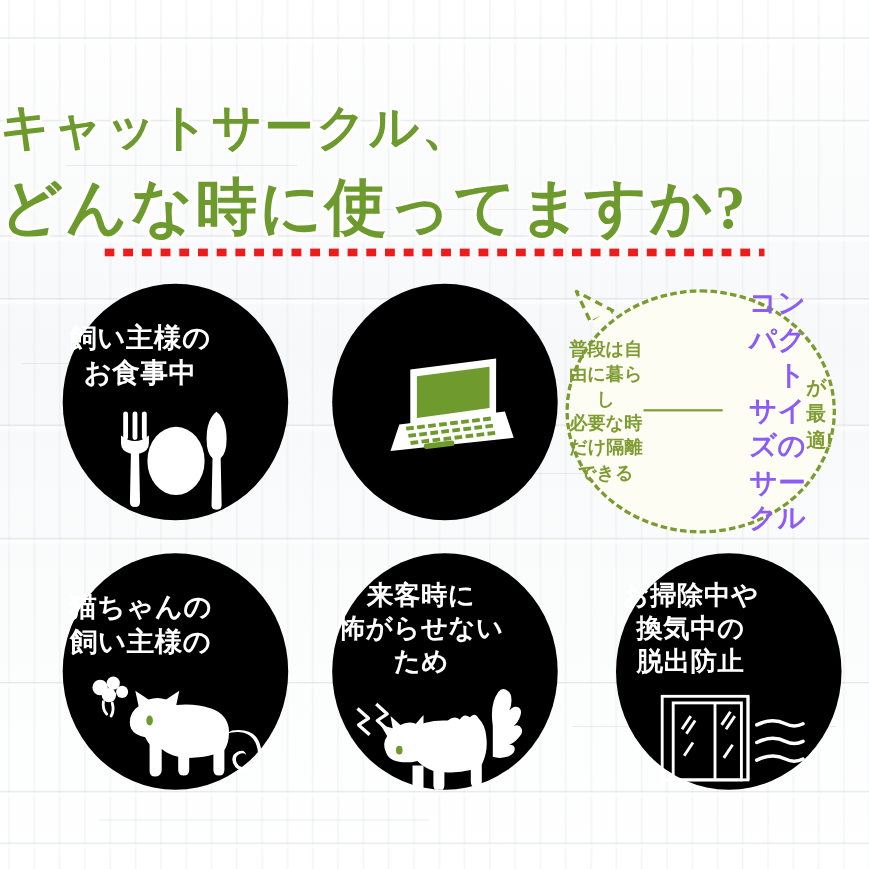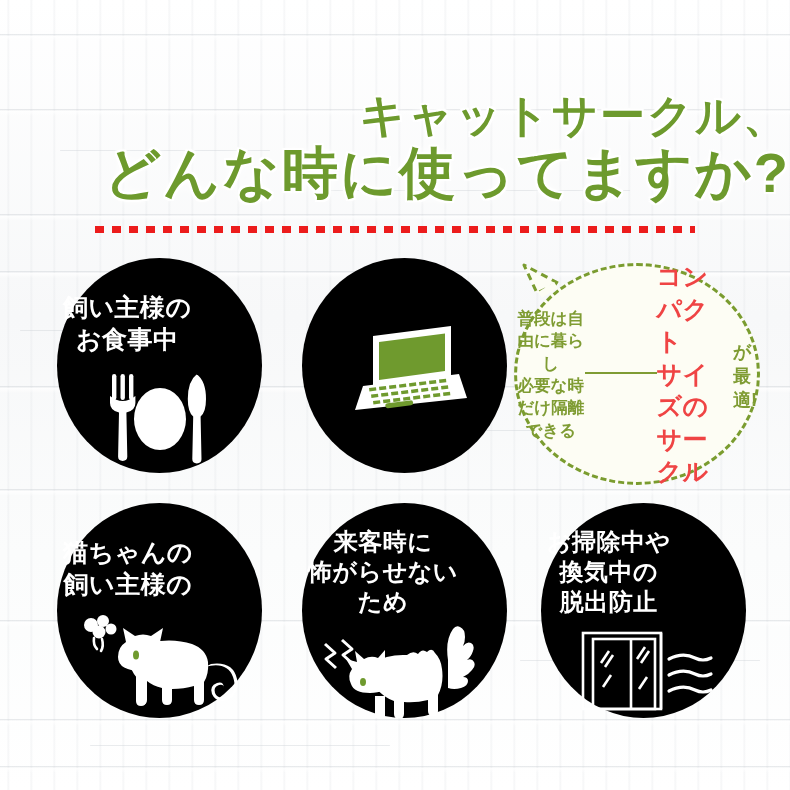--- a/index.html
+++ b/index.html
@@ -61,38 +61,38 @@
     background: rgba(203,208,213,0.40);
     border-radius: 1px;
   }
 
   
   .title-block {
     position: absolute;
     left: 0;
     right: 0;
     top: 92px;
-    text-align: right;
+    text-align: left;
     z-index: 5;
   }
   .title-line {
     display: block;
     color: #6d9a2d;
     font-weight: bold;
     letter-spacing: 2px;
     line-height: 1.08;
     text-shadow:
        2px 0 0 #ffffff, -2px 0 0 #ffffff,
        0 2px 0 #ffffff, 0 -2px 0 #ffffff,
        2px 2px 0 #ffffff, -2px 2px 0 #ffffff,
        2px -2px 0 #ffffff, -2px -2px 0 #ffffff,
        0 0 9px #ffffff, 0 0 14px #ffffff;
   }
   .title-line.l1 { font-size: 45px; }
-  .title-line.l2 { font-size: 56px; margin-top: 2px; }
+  .title-line.l2 { font-size: 56px; margin-top: 18px; font-family: Liberation Serif, serif; }
 
   
   .divider {
     position: absolute;
     left: 95px;
     width: 600px;
     top: 226px;
     height: 7px;
     z-index: 6;
     background-image: linear-gradient(90deg, #ec1c1c 0 9px, rgba(0,0,0,0) 9px 17px);
@@ -131,21 +131,21 @@
     align-items: center;
     justify-content: center;
     width: 100%;
   }
 
   
   #c1 { left: 57px;  top: 258px; }
   #c2 { left: 302px; top: 258px; }
   #c4 { left: 57px;  top: 503px; }
   #c5 { left: 302px; top: 503px; }
-  #c6 { left: 541px; top: 503px; }
+  #c6 { left: 560px; top: 503px; }
 
   
   #bubble {
     position: absolute;
     left: 514px;
     top: 263px;
     width: 246px;
     height: 222px;
     border-radius: 50%;
     background: #fdfdf4;
@@ -175,25 +175,25 @@
     white-space: pre-line;
     letter-spacing: 0px;
   }
   .b-underline {
     width: 196px;
     height: 2px;
     background: #7f9c33;
     margin: 3px 0 6px 0;
   }
   .b-big {
-    color: #ef4444;
+    color: #8b5cf6;
     font-size: 25px;
     font-weight: bold;
     line-height: 1.30;
-    text-align: left;
+    text-align: right;
     white-space: pre-line;
     letter-spacing: 0.5px;
   }
   .b-tail-text {
     color: #7f9c33;
     font-size: 18px;
     font-weight: bold;
     margin-top: 4px;
     text-align: left;
   }

